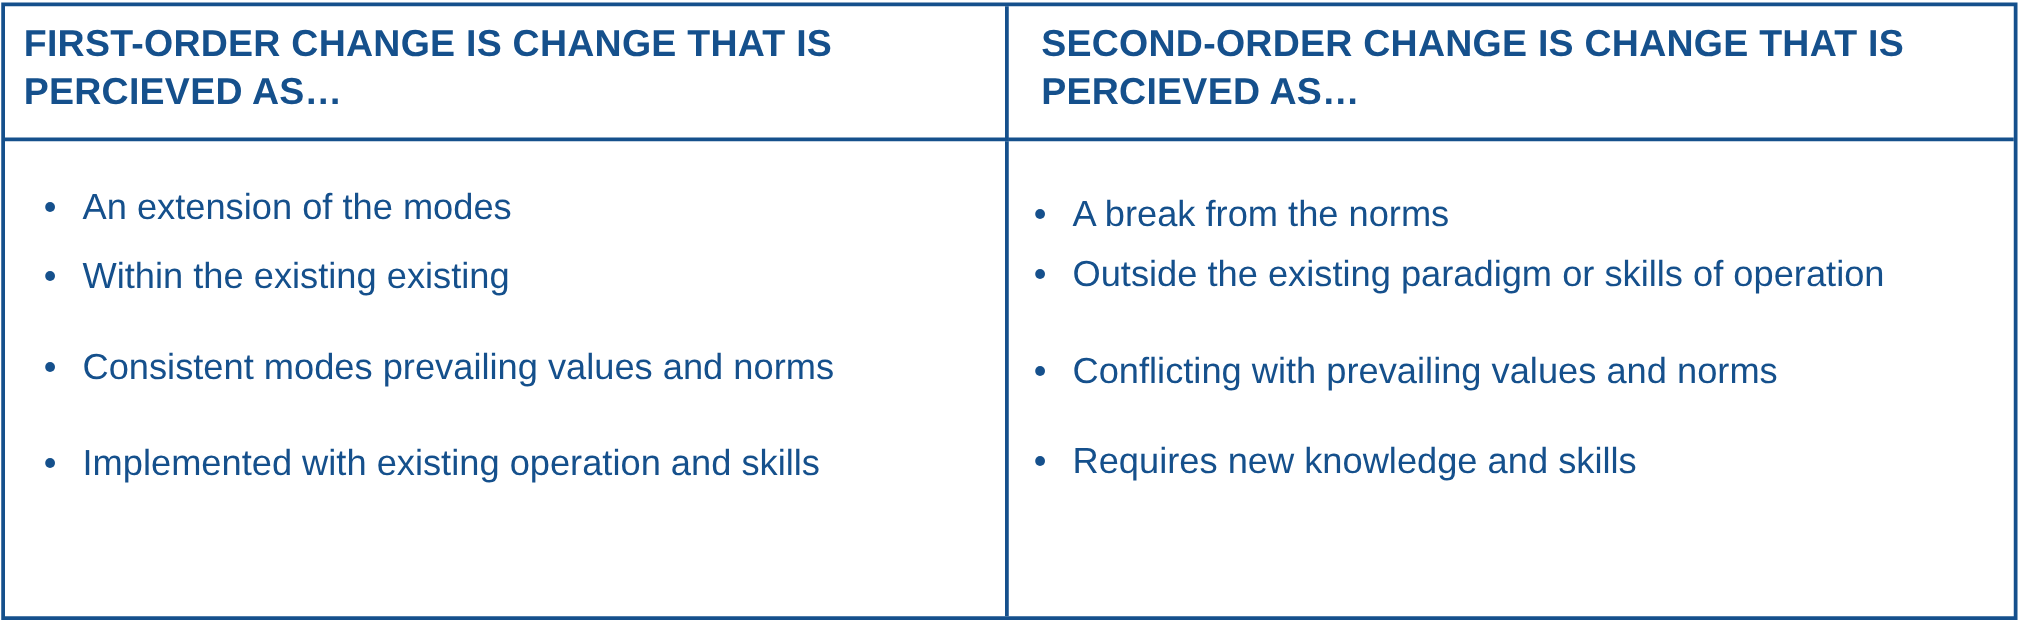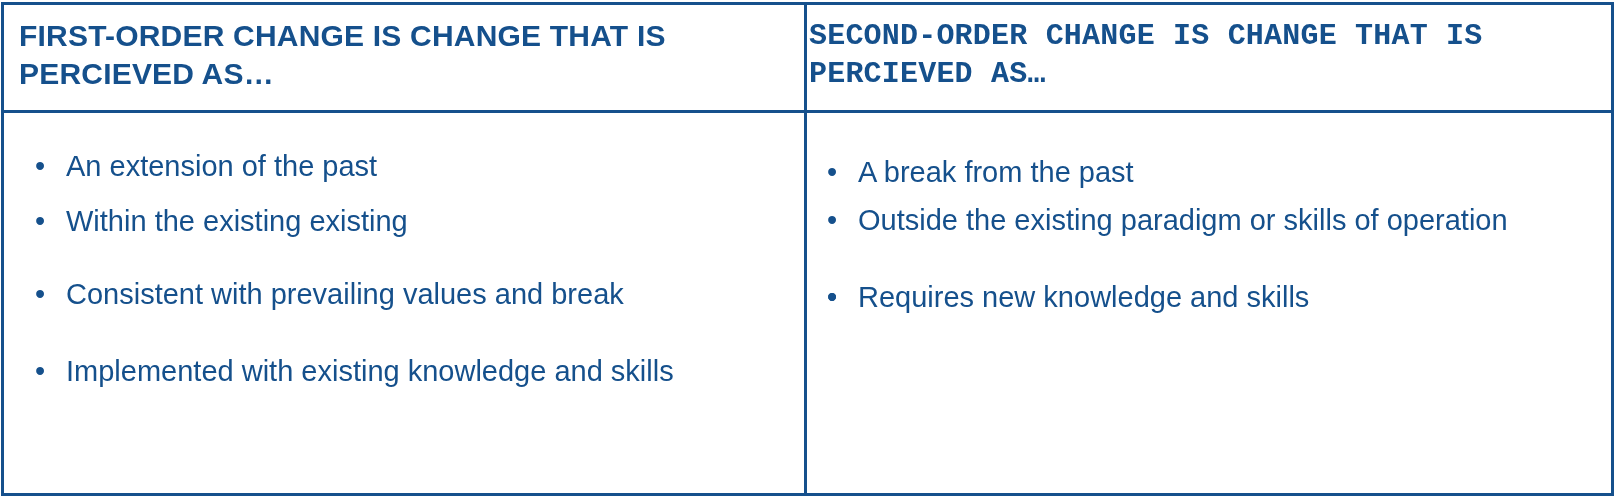--- a/index.html
+++ b/index.html
@@ -39,22 +39,21 @@
   }
   .header-cell {
     border-bottom: 3px solid #15508C;
     font-size: 30px;
     font-weight: bold;
     line-height: 38px;
     padding: 12px 30px 0 15px;
     letter-spacing: 0.2px;
   }
   .header-cell.col-right {
-    padding-left: 2px;
-    font-family: Liberation Mono, monospace;
+    padding-left: 26px;
   }
   .body-cell ul {
     list-style: none;
     margin: 0;
     padding: 34px 30px 0 31px;
   }
   .body-cell.col-right ul {
     padding: 40px 40px 0 20px;
   }
   .body-cell li {
@@ -85,49 +84,50 @@
   <div class="comparison-table">
 
     <div class="cell header-cell col-left">FIRST-ORDER CHANGE IS CHANGE THAT IS PERCIEVED AS…</div>
 
     <div class="cell header-cell col-right">SECOND-ORDER CHANGE IS CHANGE THAT IS PERCIEVED AS…</div>
 
     <div class="cell body-cell col-left">
       <ul class="body-left">
         <li>
           <span class="bullet">•</span>
-          <span>An extension of the past</span>
+          <span>An extension of the modes</span>
         </li>
         <li>
           <span class="bullet">•</span>
           <span>Within the existing existing</span>
         </li>
         <li>
           <span class="bullet">•</span>
-          <span>Consistent with prevailing values and break</span>
+          <span>Consistent modes prevailing values and norms</span>
         </li>
         <li>
           <span class="bullet">•</span>
-          <span>Implemented with existing knowledge and skills</span>
+          <span>Implemented with existing operation and skills</span>
         </li>
       </ul>
     </div>
 
     <div class="cell body-cell col-right">
       <ul class="body-right">
         <li>
           <span class="bullet">•</span>
-          <span>A break from the past</span>
+          <span>A break from the norms</span>
         </li>
         <li>
           <span class="bullet">•</span>
           <span>Outside the existing paradigm or skills of operation</span>
         </li>
         <li>
           <span class="bullet">•</span>
+          <span>Conflicting with prevailing values and norms</span>
         </li>
         <li>
           <span class="bullet">•</span>
           <span>Requires new knowledge and skills</span>
         </li>
       </ul>
     </div>
 
   </div>
 </div>

